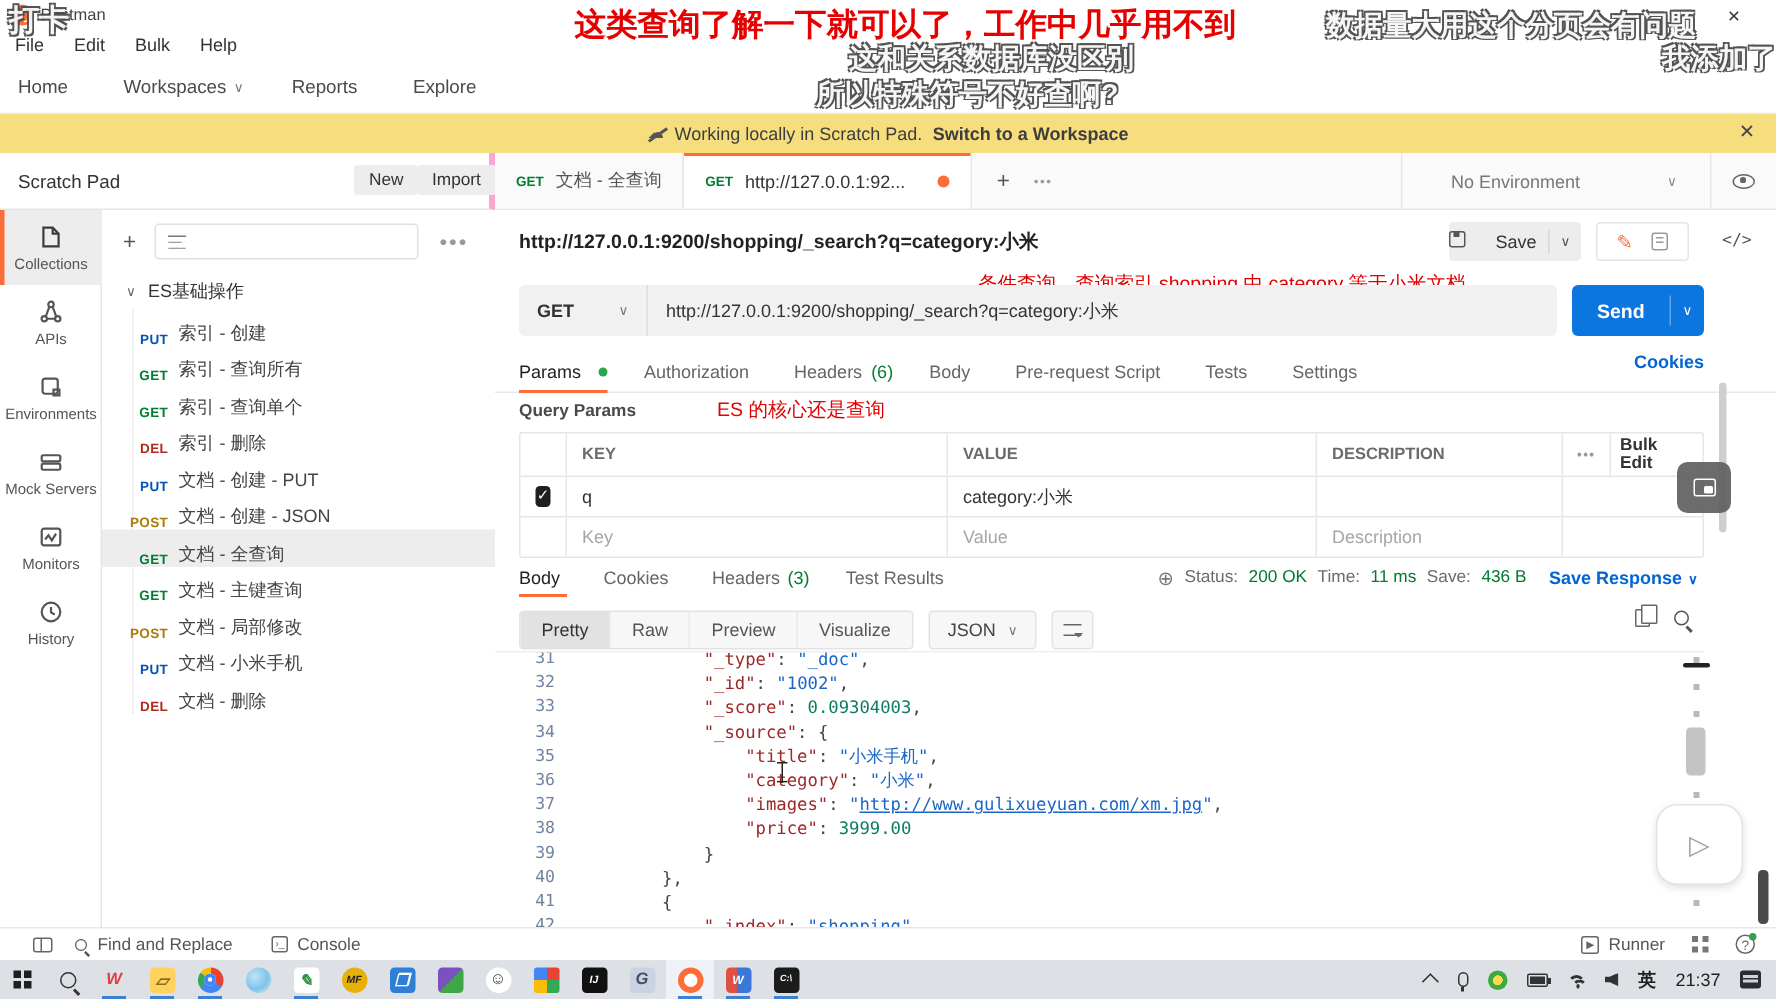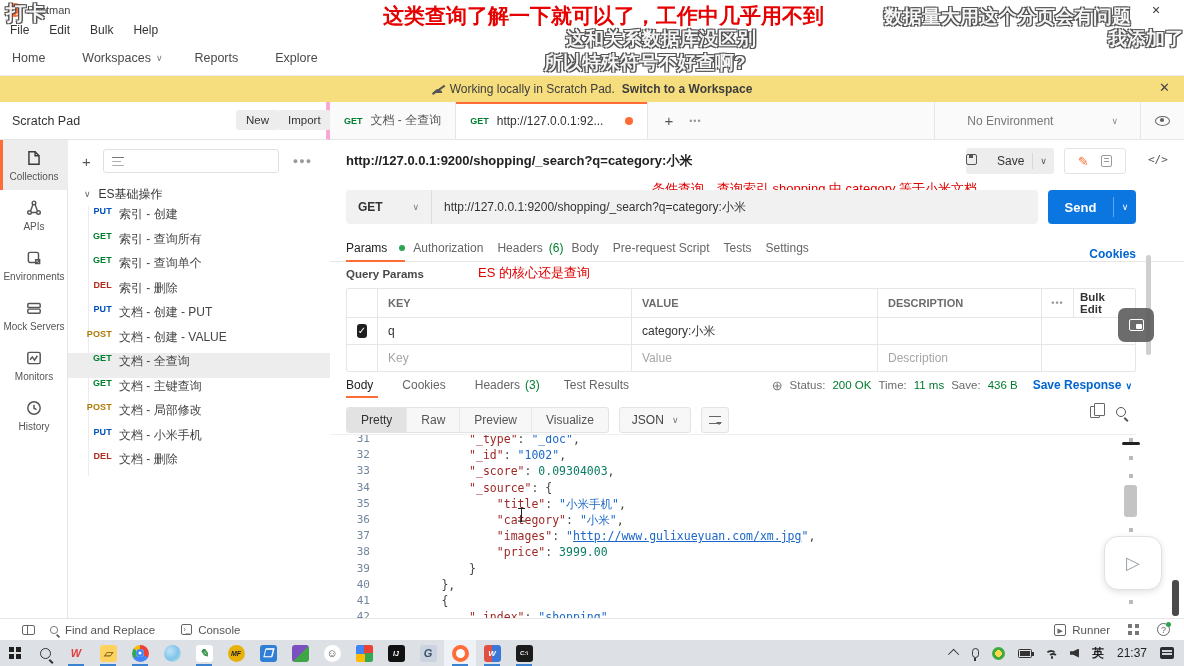--- a/index.html
+++ b/index.html
@@ -51,21 +51,21 @@
   .tree-toolbar { position:absolute; left:0; top:8px; width:262px; height:26px; display:flex; align-items:center; }
   .plus-ic { font-size:15px; color:#555; margin-left:14px; }
   .tree-filter { margin-left:12px; width:176px; height:24px; border:1px solid #e0e0e0; border-radius:3px; background:#fff; display:flex; align-items:center; padding:0 8px; }
   .filter-ic { width:12px; height:9px; position:relative; }
   .filter-ic::before { content:""; position:absolute; left:0; top:0; width:12px; height:1.5px; background:#777; box-shadow:0 4px 0 -0.2px #777, 0 8px 0 -0.2px #777; }
   .filter-ic::after { content:""; position:absolute; left:9px; top:4px; width:3px; height:1.5px; background:#fff; }
   .dots3 { color:#999; font-size:9px; letter-spacing:1px; margin-left:14px; }
   .tree-root { position:absolute; left:0; top:42px; width:262px; height:24px; display:flex; align-items:center; font-size:12px; color:#333; }
   .tree-root .tchev { font-size:9px; color:#666; margin:0 8px 0 16px; }
   .tree-items { position:absolute; left:0; top:66px; width:262px; }
-  .titem { height:24.5px; display:flex; align-items:flex-start; position:relative; }
+  .titem { height:24.5px; display:flex; align-items:flex-end; position:relative; }
   .titem.selected { background:#ededed; }
   .titem .meth { width:44px; text-align:right; font-size:9px; font-weight:bold; letter-spacing:.2px; flex:none; }
   .titem .tlabel { margin-left:7px; font-size:12px; color:#444; white-space:nowrap; }
   .m-GET .meth { color:#007f31; } .m-PUT .meth { color:#0053b8; }
   .m-POST .meth { color:#ad7a03; } .m-DEL .meth { color:#b02a1d; }
   .tree-guide { position:absolute; left:20px; top:66px; width:1px; height:270px; background:#ececec; }
 
   
   .tabbar { position:absolute; left:330px; top:102px; width:854px; height:38px; background:#fafafa; border-bottom:1px solid #e6e6e6; display:flex; align-items:stretch; }
   .rtab { display:flex; align-items:center; padding:0 14px; gap:8px; border-right:1px solid #e6e6e6; font-size:12px; color:#555; position:relative; background:#fafafa; }
@@ -101,21 +101,21 @@
   .reqrow { position:absolute; left:346px; top:190px; width:692px; height:34px; background:#f1f1f1; border-radius:4px; display:flex; align-items:center; }
   .meth-sel { width:86px; display:flex; align-items:center; justify-content:space-between; padding:0 12px; font-size:12px; font-weight:bold; color:#333; border-right:1px solid #ddd; height:100%; }
   .meth-sel .mchev { font-size:9px; color:#777; font-weight:normal; }
   .url-input { flex:1; padding:0 12px; font-size:12px; color:#333; white-space:nowrap; overflow:hidden; }
   .send-btn { position:absolute; left:1048px; top:190px; width:88px; height:34px; background:#0b76e0; border-radius:4px; display:flex; align-items:center; color:#fff; }
   .send-btn .slab { flex:1; text-align:center; font-size:13px; font-weight:bold; }
   .send-btn .sdiv { width:1px; height:20px; background:rgba(255,255,255,.35); }
   .send-btn .schev { width:22px; text-align:center; font-size:9px; }
 
   
-  .reqtabs { position:absolute; left:330px; top:234px; width:854px; height:28px; border-bottom:1px solid #e6e6e6; display:flex; align-items:flex-end; gap:8px; padding-left:16px; font-size:12px; color:#666; }
+  .reqtabs { position:absolute; left:330px; top:234px; width:854px; height:28px; border-bottom:1px solid #e6e6e6; display:flex; align-items:flex-start; gap:24px; padding-left:16px; font-size:12px; color:#666; }
   .qtab { position:relative; height:100%; display:flex; align-items:center; gap:6px; }
   .qtab.active { color:#222; }
   .qtab.active::after { content:""; position:absolute; left:0; right:0; bottom:-1px; height:2px; background:#ff6c37; }
   .qtab .cnt { color:#007f31; }
   .gdot { width:6px; height:6px; border-radius:50%; background:#2ea44f; }
   .cookies { position:absolute; right:48px; font-size:12px; font-weight:bold; color:#0265d2; }
 
   .qp-label { position:absolute; left:346px; top:268px; font-size:11.5px; font-weight:bold; color:#4a4a4a; }
 
   
@@ -391,21 +391,21 @@
         <span class="tlabel">索引 - 删除</span>
       </div>
 
       <div class="titem m-PUT">
         <span class="meth">PUT</span>
         <span class="tlabel">文档 - 创建 - PUT</span>
       </div>
 
       <div class="titem m-POST">
         <span class="meth">POST</span>
-        <span class="tlabel">文档 - 创建 - VALUE</span>
+        <span class="tlabel">文档 - 创建 - JSON</span>
       </div>
 
       <div class="titem selected m-GET">
         <span class="meth">GET</span>
         <span class="tlabel">文档 - 全查询</span>
       </div>
 
       <div class="titem m-GET">
         <span class="meth">GET</span>
         <span class="tlabel">文档 - 主键查询</span>

